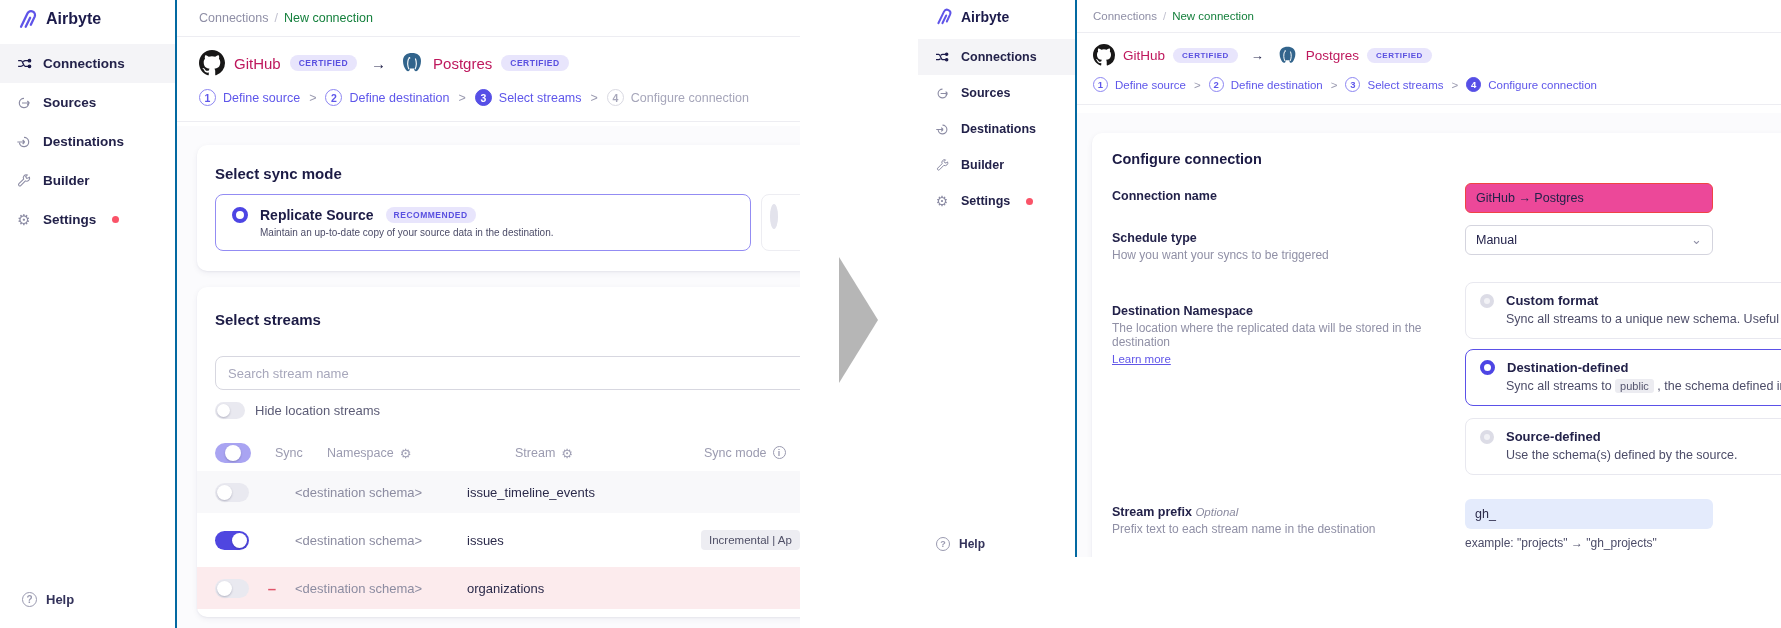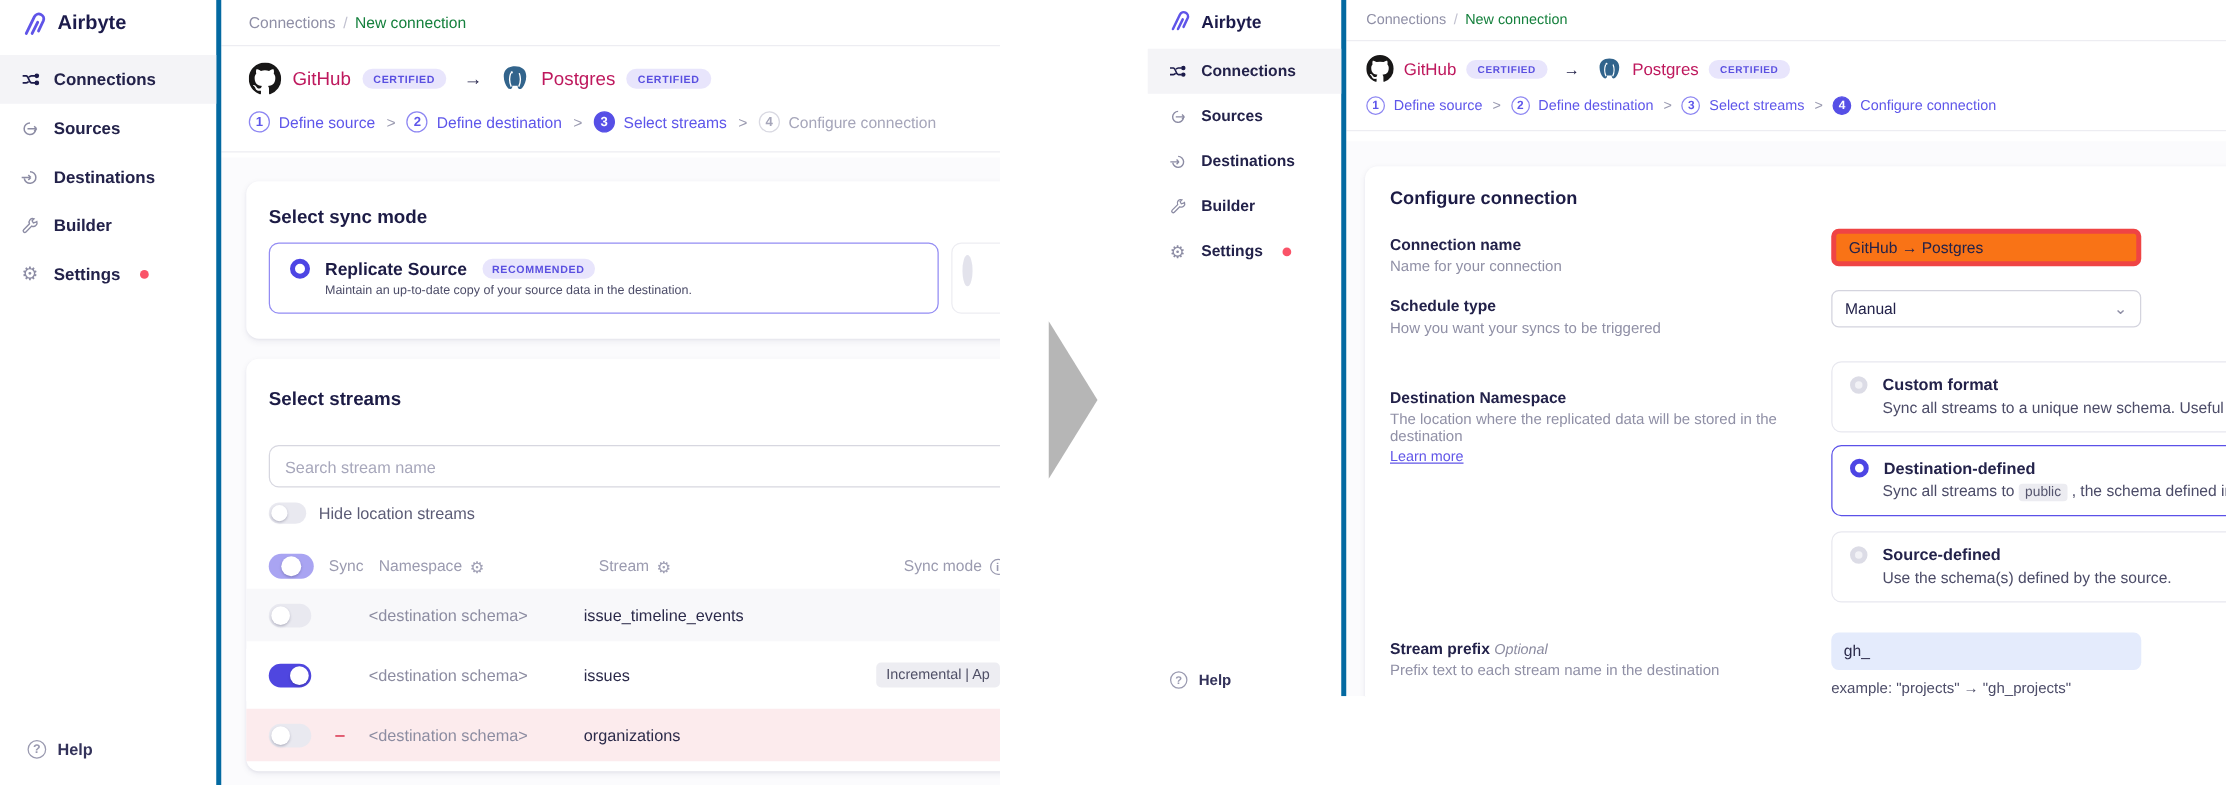--- a/index.html
+++ b/index.html
@@ -4,21 +4,21 @@
 <style>
 *{box-sizing:border-box;margin:0;padding:0}
 html,body{background:#fff}
 #canvas{position:relative;width:1781px;height:628px;background:#ffffff;overflow:hidden;
   font-family:"Liberation Sans","DejaVu Sans",sans-serif;color:#1c1b4b}
 .shot{position:absolute;top:0;background:#fff;overflow:hidden}
 #shot-left{left:0;width:800px;height:628px}
 #shot-right{left:918px;width:863px;height:557px}
 
 
-.sb{position:absolute;left:0;top:0;bottom:0;background:#fff;border-right:4px solid #0369a1;z-index:3}
+.sb{position:absolute;left:0;top:0;bottom:0;background:#fff;border-right:2px solid #0369a1;z-index:3}
 #shot-left .sb{width:177px}
 #shot-right .sb{width:159px}
 .logo-row{display:flex;align-items:center;gap:8px;padding-left:16px}
 #shot-left .logo-row{height:38px}
 #shot-right .logo-row{height:33px}
 .logo-text{font-weight:700;color:#1c1b4b}
 #shot-left .logo-text{font-size:16px}
 #shot-right .logo-text{font-size:14px}
 .menu{margin-top:6px}
 .mi{display:flex;align-items:center;gap:10px;padding:0 15px;font-weight:600;color:#23224a;cursor:pointer}
@@ -106,25 +106,25 @@
 .tg{position:relative;border-radius:999px;cursor:pointer;flex:none}
 .tg .knob{position:absolute;top:2px;background:#fff;border-radius:50%;box-shadow:0 1px 2px rgba(20,20,60,.25)}
 .tg-sm{width:30px;height:17px;background:#e9e9f0}
 .tg-sm .knob{width:13px;height:13px;left:2px}
 .tg-mix{width:36px;height:20px;background:#a9a4f2}
 .tg-mix .knob{width:16px;height:16px;left:10px}
 .tg-off{width:34px;height:19px;background:#e9e9f0}
 .tg-off .knob{width:15px;height:15px;left:2px}
 .tg-on{width:34px;height:19px;background:#4f46e0}
 .tg-on .knob{width:15px;height:15px;right:2px}
-.trow{display:grid;grid-template-columns:34px 26px 162px 1fr;column-gap:14px;align-items:center;position:relative}
+.trow{display:grid;grid-template-columns:34px 26px 162px 1fr;column-gap:26px;align-items:center;position:relative}
 .thead{margin-top:22px;height:24px;color:#9b9bb0;font-size:12.5px}
 .thead .col{display:flex;align-items:center;gap:6px}
 .thead .gear-glyph{font-size:13px;color:#a0a0b5}
-.syncmode-col{position:absolute;left:508px;display:flex;align-items:flex-end;gap:6px;white-space:nowrap}
+.syncmode-col{position:absolute;left:489px;display:flex;align-items:flex-start;gap:6px;white-space:nowrap}
 .srow{height:42px;margin:0 -18px;padding:0 18px;font-size:13px}
 .srow{display:grid;grid-template-columns:34px 26px 162px 1fr;column-gap:10px;align-items:center}
 .srow.disabled{background:#f8f8fa;margin-top:6px}
 .srow.enabled{background:#fff;margin-top:6px}
 .srow.error{background:#fcebed;margin-top:6px}
 .ns-text{color:#8c8ca1;white-space:nowrap}
 .stream-text{color:#2b2a4a;font-weight:500;white-space:nowrap}
 .dash{color:#e0556b;font-weight:700;font-size:15px;text-align:center}
 .badge-mode{position:absolute;left:524px;background:#ededf2;color:#4f4f66;font-size:11.5px;
   border-radius:4px;padding:4px 8px;white-space:nowrap}
@@ -136,21 +136,21 @@
 
 #card-config{width:800px;padding:18px 20px}
 #card-config .card-title{font-size:14.5px}
 .frow{display:flex;margin-top:16px}
 .frow .lbl-col{width:353px;flex:none;padding-top:6px}
 .flabel{font-size:12.5px;font-weight:700;color:#23224a}
 .fhelp{margin-top:3px;font-size:12px;color:#9090a6}
 .fhelp.it{}
 .opt-lbl-pad{padding-top:22px !important}
 .learn-link{display:inline-block;margin-top:4px;font-size:11.5px;color:#6156e8;text-decoration:underline;cursor:pointer}
-.txt-input{width:248px;height:30px;border:4px solid #ef4444;border-radius:6px;background:#f97316;
+.txt-input{width:248px;height:30px;border:1px solid #ef4444;border-radius:6px;background:#ec4899;
   padding:0 10px;font-size:12.5px;color:#23224a;outline:none;font-family:inherit;display:block}
 .select{width:248px;height:30px;border:1px solid #d4d4de;border-radius:6px;background:#fff;
   padding:0 10px;font-size:12.5px;color:#23224a;display:flex;align-items:center;justify-content:space-between;cursor:pointer}
 .chev{color:#8f8fa6;font-size:13px;line-height:0.5}
 .ns-cards{width:560px}
 .ns-card{border:1px solid #e8e8ef;border-radius:8px;padding:10px 14px;margin-bottom:10px;cursor:pointer;background:#fff}
 .ns-card.selected{border:1.5px solid #5b51e8;margin-bottom:12px}
 .ns-head{display:flex;align-items:center;gap:12px}
 .ns-label{font-size:13px;font-weight:600;color:#23224a}
 .ns-desc{margin:4px 0 2px 26px;font-size:12.5px;color:#4c4c68;white-space:nowrap}
@@ -477,21 +477,20 @@
       </div>
       <div class="hdr-divider"></div>
 
       <div class="content">
         <div class="card" id="card-config">
           <div class="card-title">Configure connection</div>
 
           <div class="frow">
             <div class="lbl-col">
               <div class="flabel">Connection name</div>
-              <div class="fhelp">Name for your connection</div>
             </div>
             <input class="txt-input" type="text" readonly="" value="GitHub → Postgres" style="">
           </div>
 
           <div class="frow" style="margin-top:12px">
             <div class="lbl-col">
               <div class="flabel">Schedule type</div>
               <div class="fhelp">How you want your syncs to be triggered</div>
             </div>
             <div class="select">

